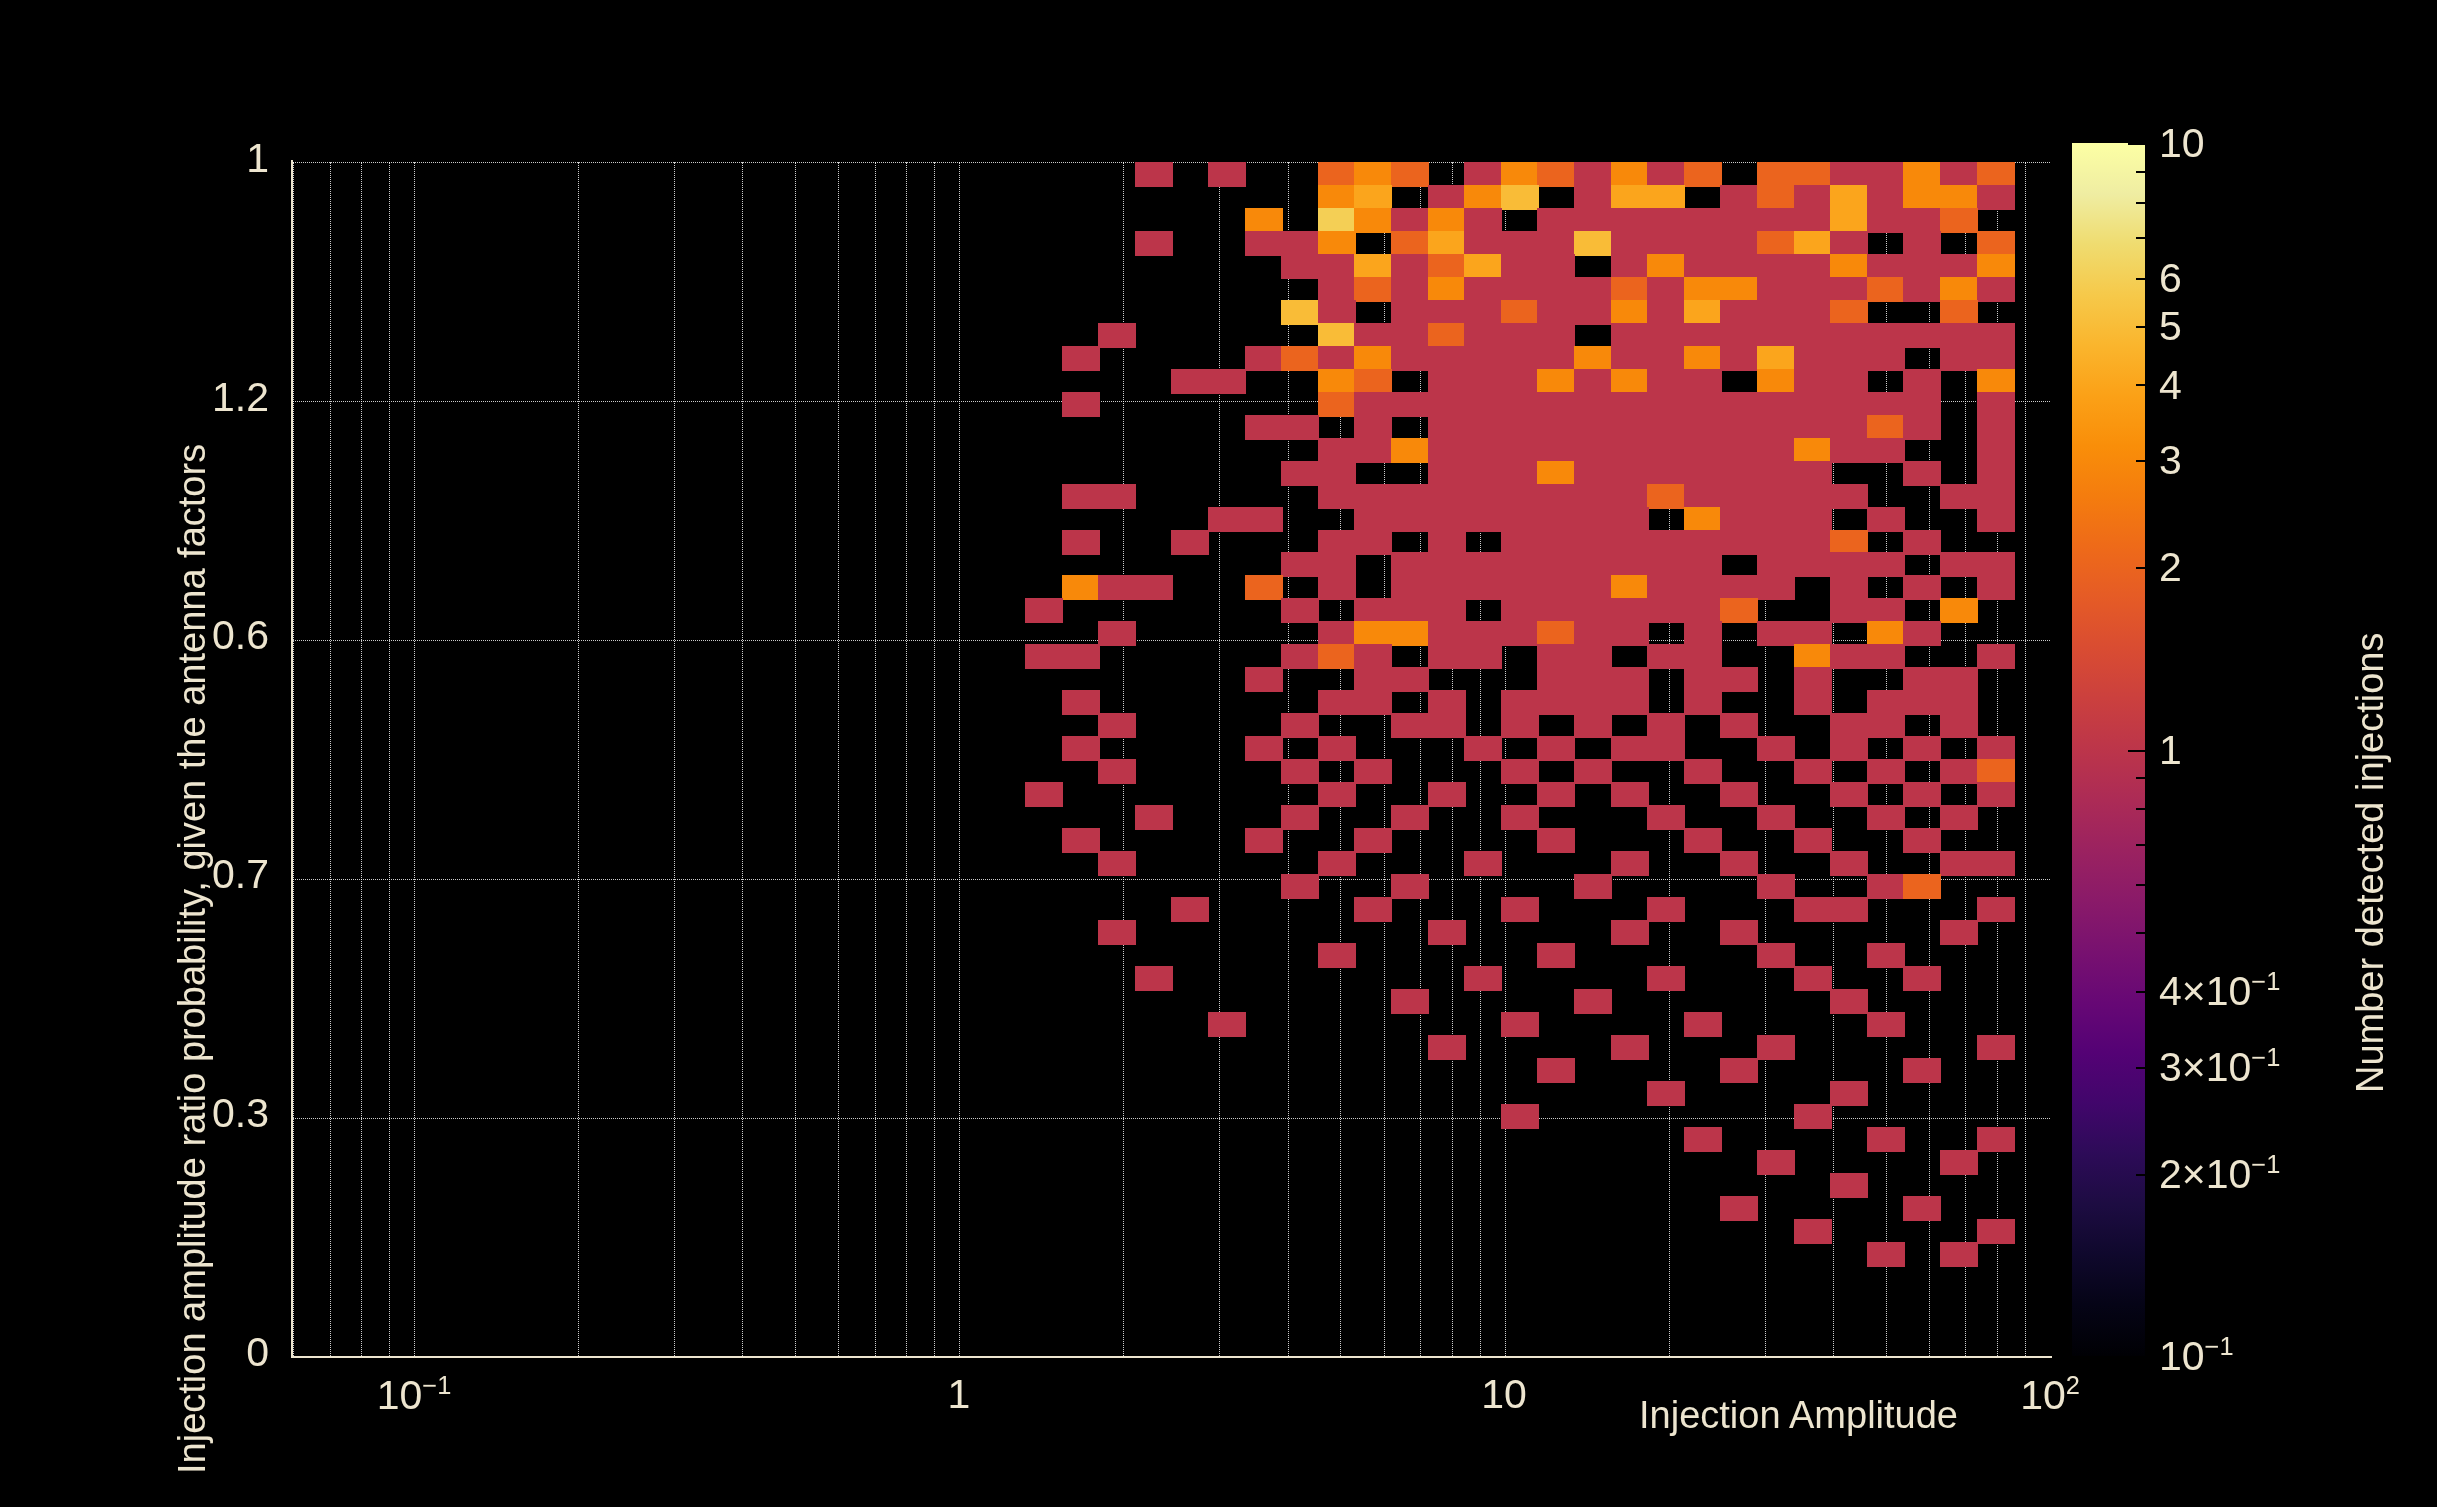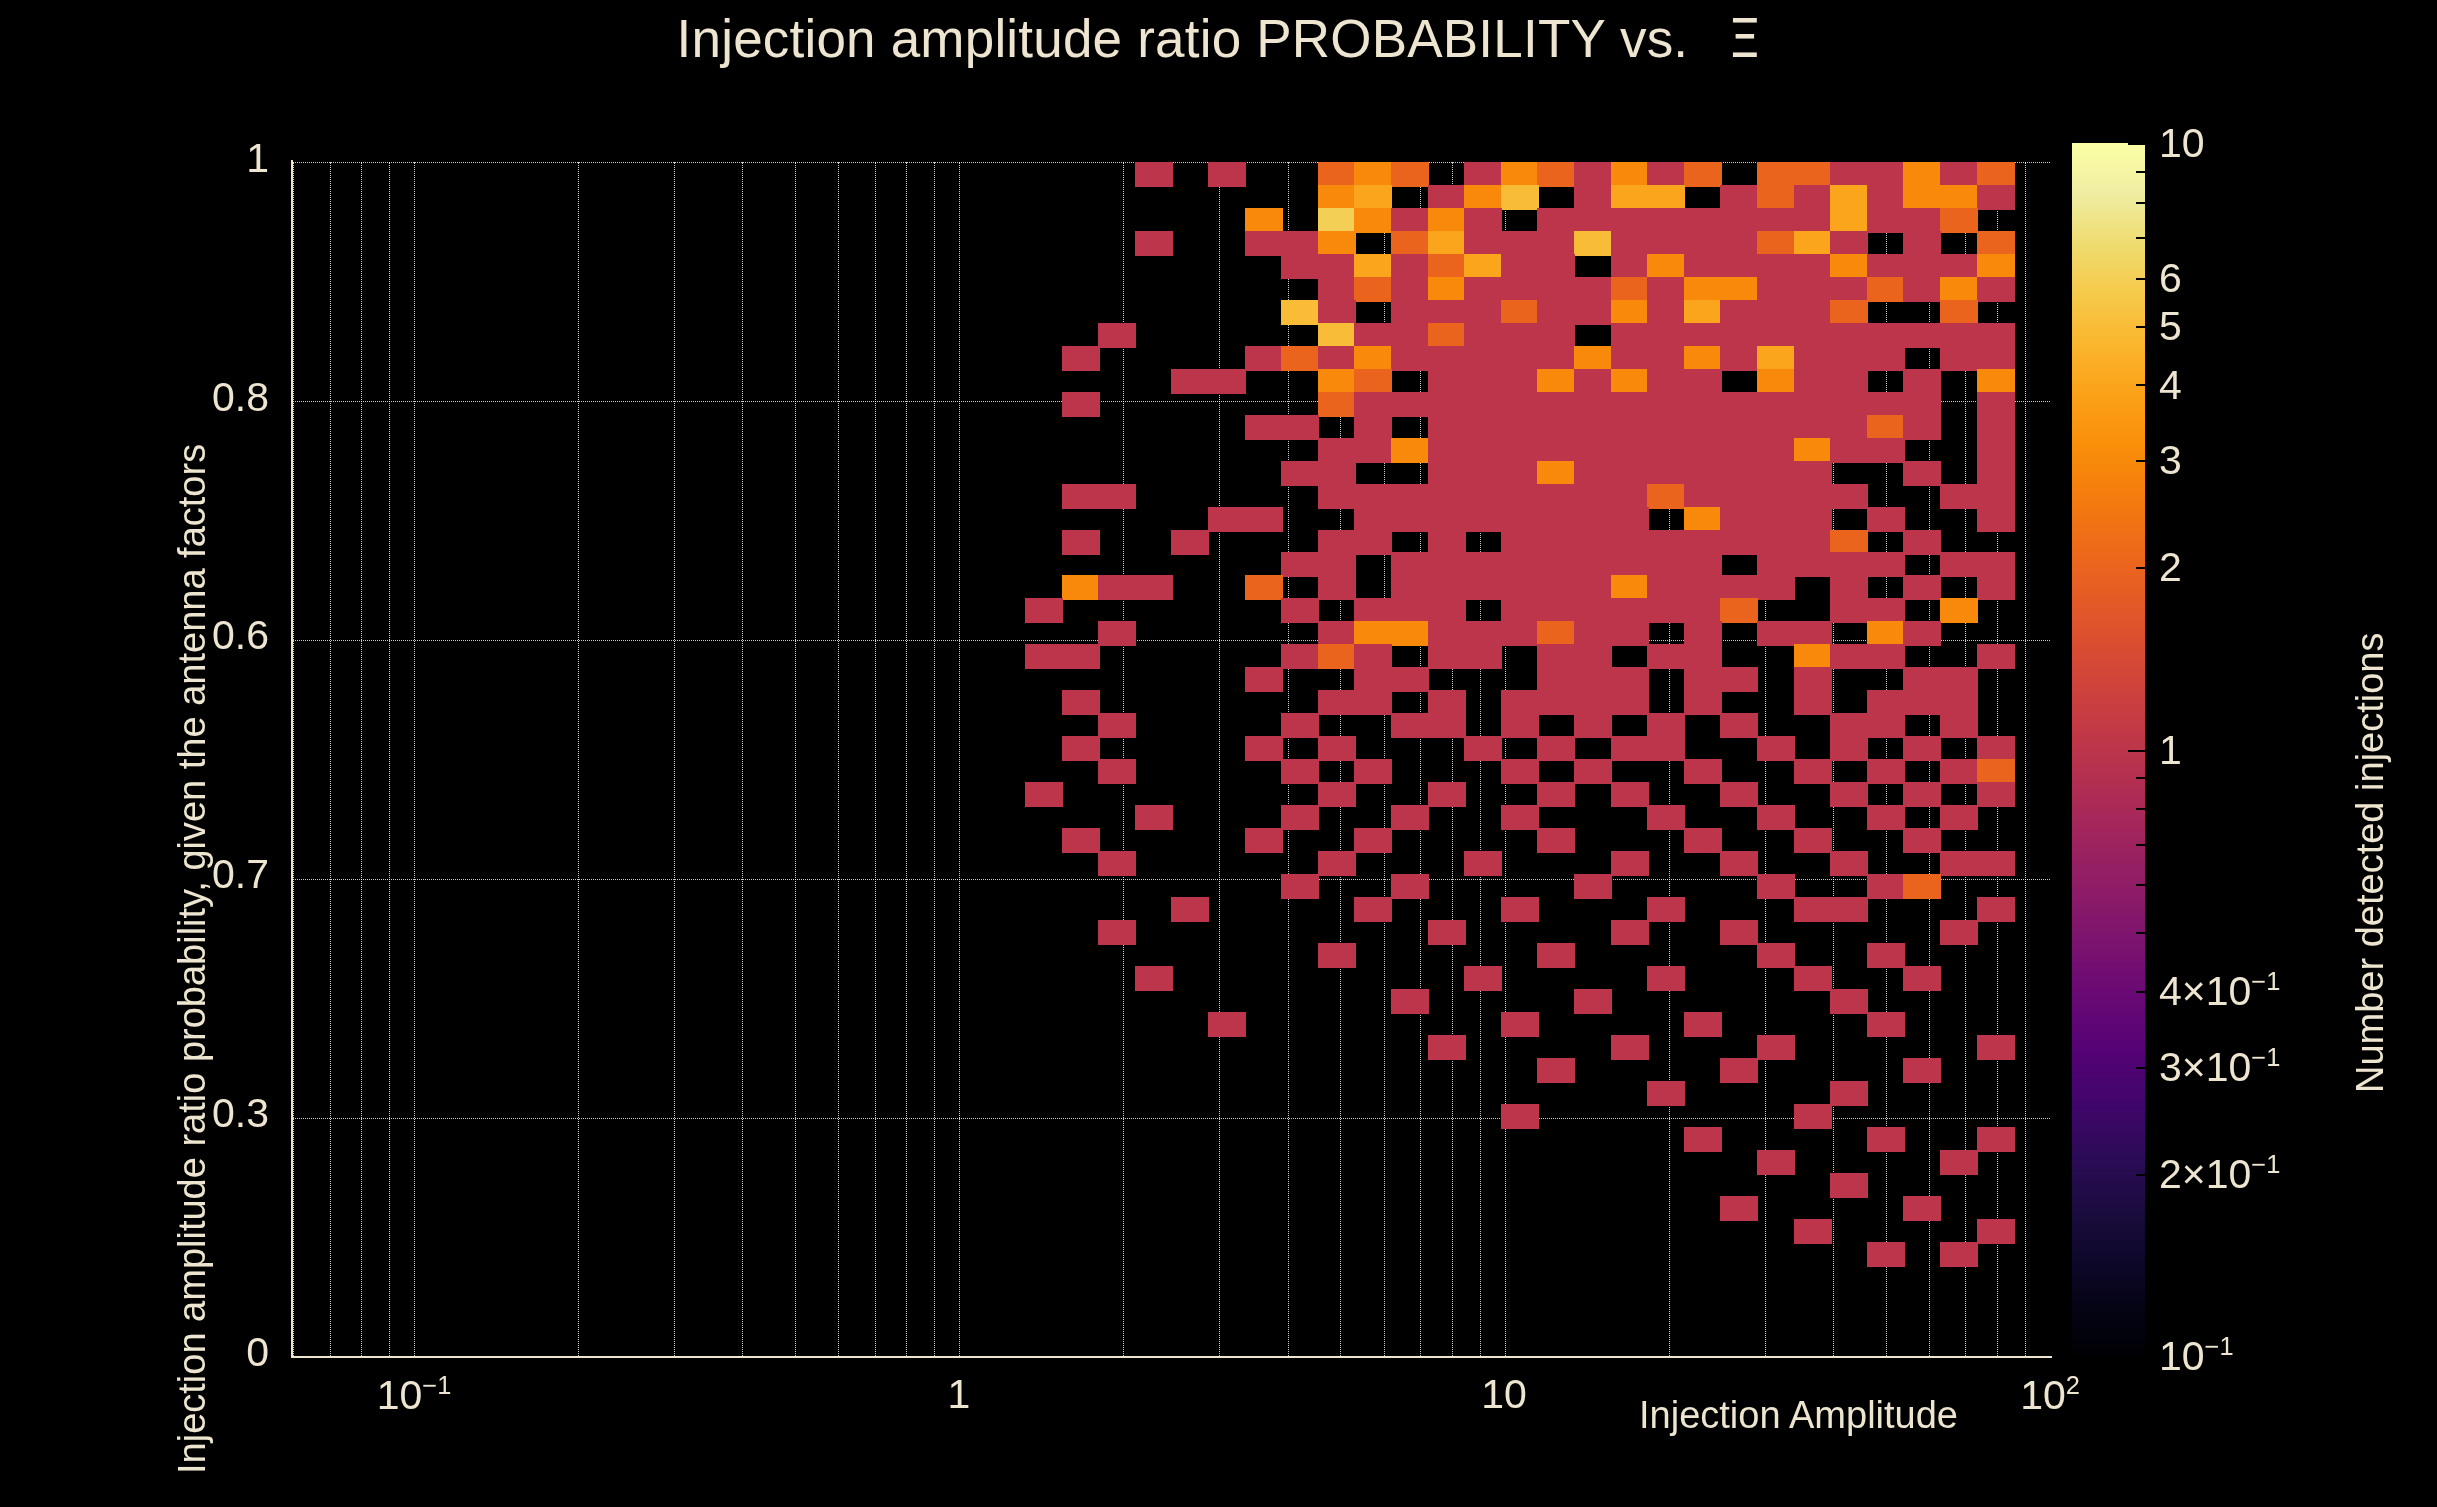--- a/index.html
+++ b/index.html
@@ -59,24 +59,20 @@
   .clab sup{font-size:.62em;vertical-align:super;}
   #ctitle{position:absolute;font-size:38px;color:#EDE5CF;white-space:nowrap;
           transform-origin:0 0;transform:rotate(-90deg);
           left:2349px;top:1093px;}
 </style>
 </head>
 <body>
 
 <div id="root">
 
-  <div id="title">
-    <span>Injection amplitude ratio PROBABILITY vs.</span>
-    <span class="xi">Ξ</span>
-  </div>
 
   <div id="frame-l"></div>
   <div id="frame-b"></div>
 
   <div id="plot">
     <div id="grid-x">
         <div class="gx" style="left: 0px;"></div>
         <div class="gx" style="left: 37px;"></div>
         <div class="gx" style="left: 68px;"></div>
         <div class="gx" style="left: 96px;"></div>
@@ -699,21 +695,21 @@
       <div class="ytk min" style="top: 234px;"></div>
       <div class="ytk min" style="top: 210px;"></div>
       <div class="ytk min" style="top: 186px;"></div>
       <div class="ytk maj" style="top: 162px;"></div>
     </div>
   <div id="ylabels">
       <div class="ylab" style="top: 1329px;">0</div>
       <div class="ylab" style="top: 1090px;">0.3</div>
       <div class="ylab" style="top: 851px;">0.7</div>
       <div class="ylab" style="top: 612px;">0.6</div>
-      <div class="ylab" style="top: 374px;">0.8</div>
+      <div class="ylab" style="top: 374px;">1.2</div>
       <div class="ylab" style="top: 135px;">1</div>
     </div>
   <div id="xticks">
       <div class="xtk min" style="left: 293px;"></div>
       <div class="xtk min" style="left: 329px;"></div>
       <div class="xtk min" style="left: 361px;"></div>
       <div class="xtk min" style="left: 389px;"></div>
       <div class="xtk maj" style="left: 414px; top: 1330px; height: 28px;"></div>
       <div class="xtk min" style="left: 578px;"></div>
       <div class="xtk min" style="left: 674px;"></div>

